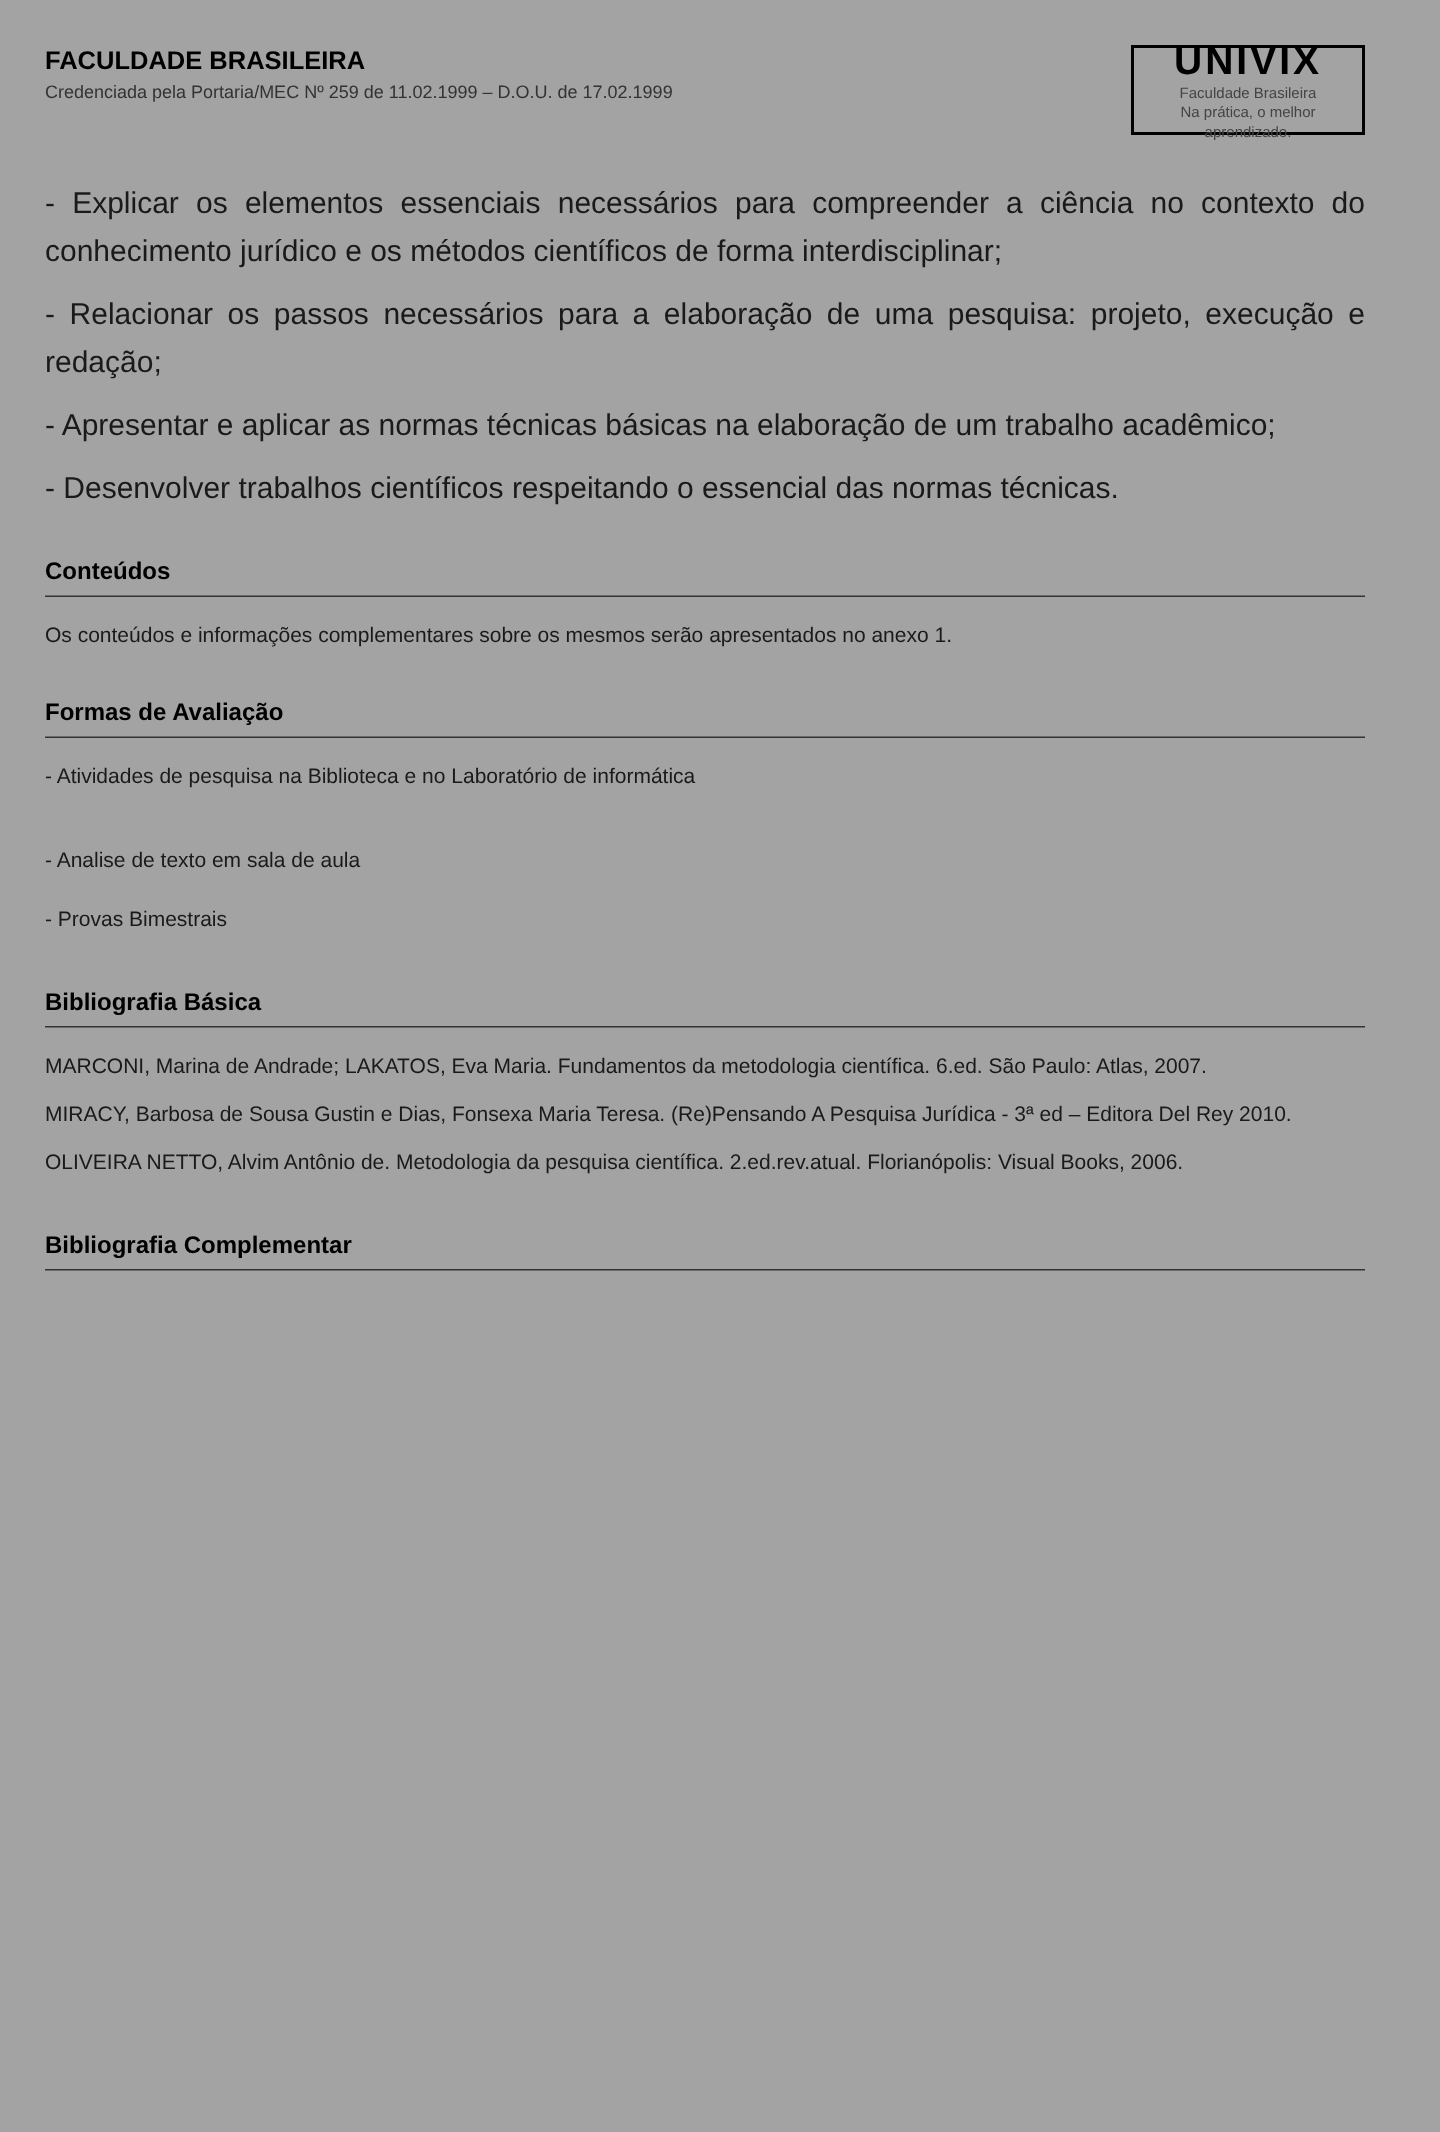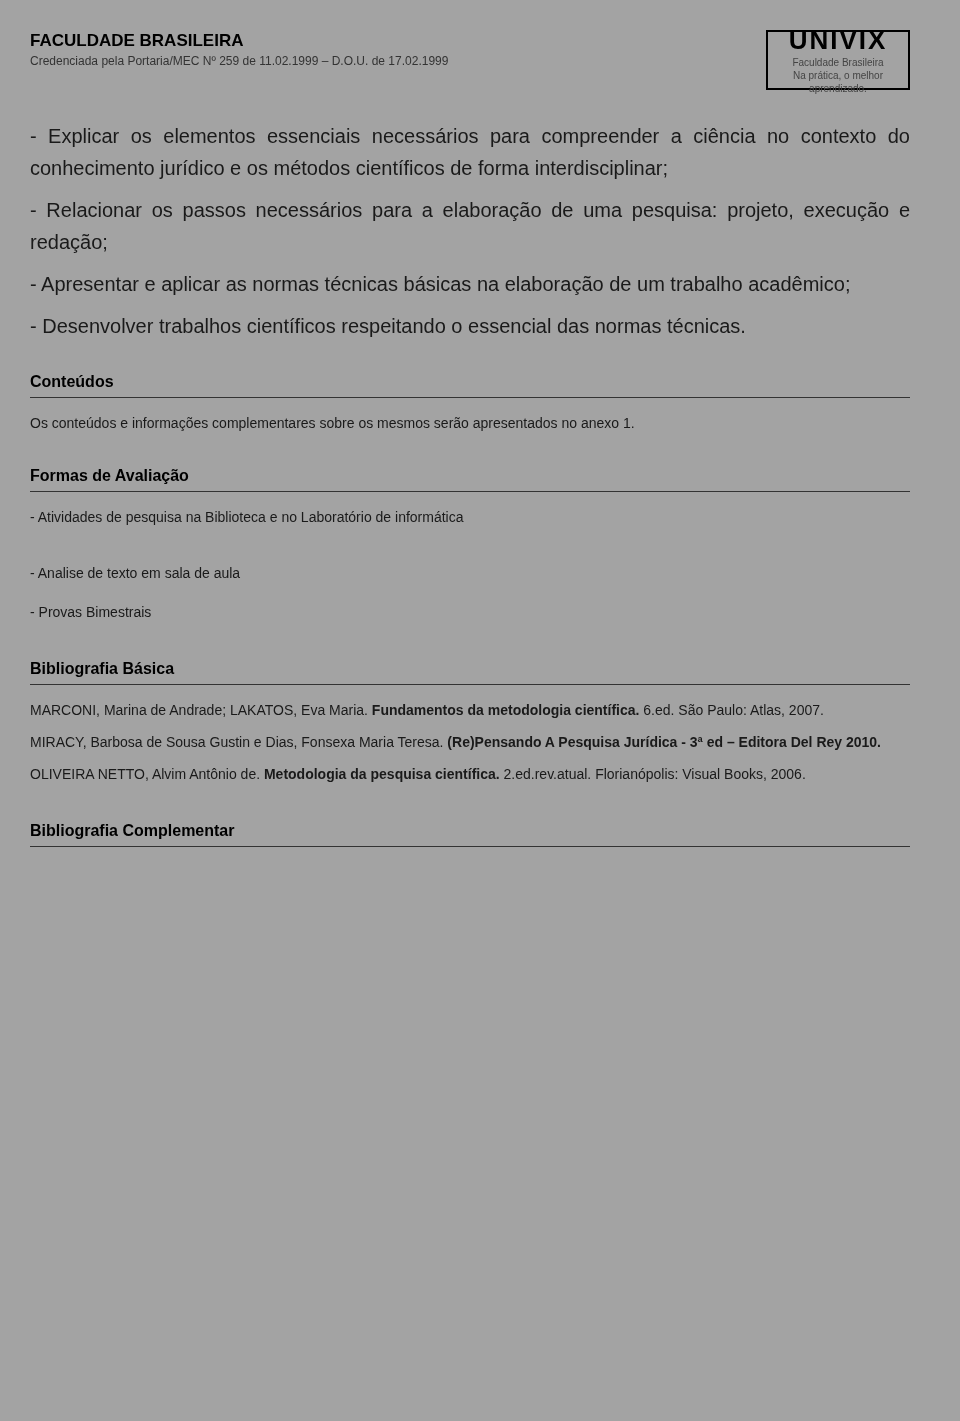--- a/index.html
+++ b/index.html
@@ -43,21 +43,21 @@
       line-height: 1.3;
     }
 
     .institution-subtitle {
       font-size: 12px;
       color: #333333;
       margin-top: 2px;
     }
 
     .logo-box {
-      width: 144px;
+      width: 156px;
       height: 60px;
       display: flex;
       flex-direction: column;
       align-items: center;
       justify-content: center;
       border: 2px solid #000;
       padding: 5px 10px;
     }
 
     .logo-univix {
@@ -111,21 +111,21 @@
 
     .list-item {
       display: block;
       font-size: 14px;
       line-height: 1.7;
       color: #1a1a1a;
       text-align: justify;
     }
 
     .bold-text {
-      font-weight: bold;
+      font-weight: normal;
     }
 
     .section-bibliography {
       margin-top: 35px;
     }
 
     .bib-entry {
       font-size: 14px;
       line-height: 1.7;
       color: #1a1a1a;

